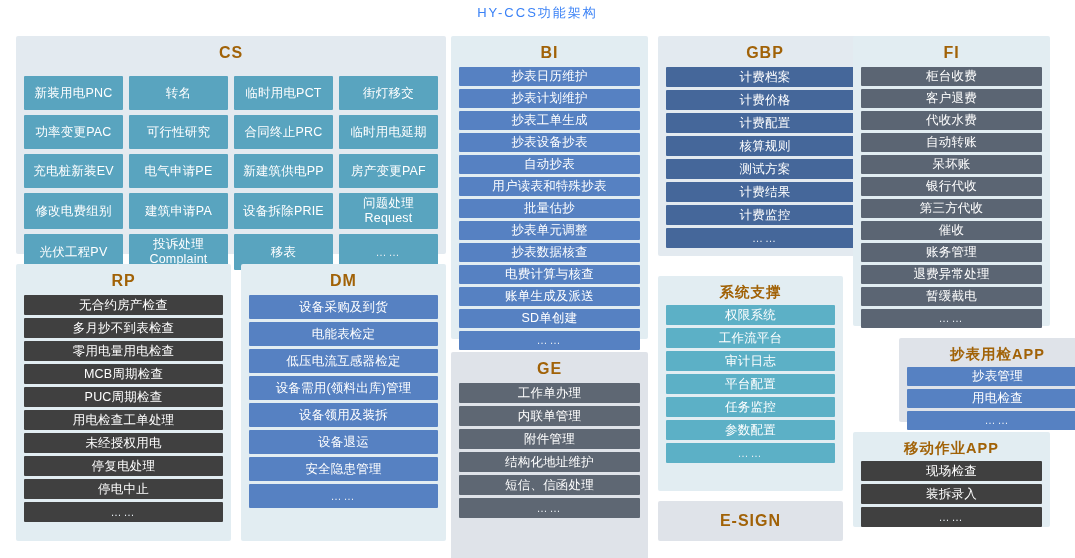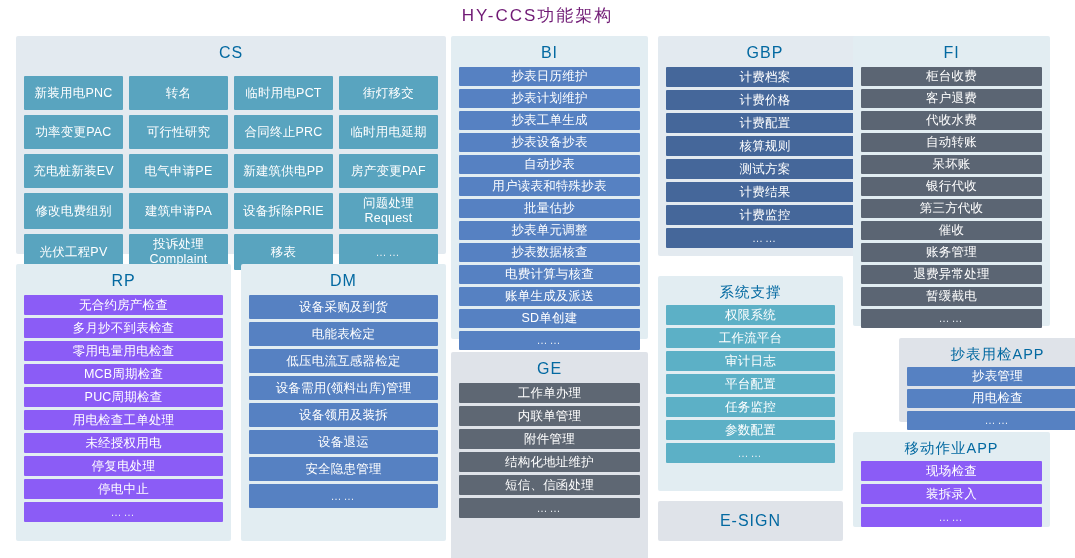--- a/index.html
+++ b/index.html
@@ -14,40 +14,40 @@
     position: relative;
     overflow: hidden;
   }
 
   #page-title {
     position: absolute;
     top: 4px;
     left: 0;
     width: 1075px;
     text-align: center;
-    font-size: 17px;
+    font-size: 13px;
     letter-spacing: 2px;
-    color: #701a75;
+    color: #3b82f6;
     font-weight: 400;
   }
 
   .panel {
     position: absolute;
     border-radius: 2px;
     box-sizing: border-box;
     padding: 6px 8px 8px 8px;
   }
   .panel-title {
     text-align: center;
     font-size: 16px;
-    color: #0369a1;
+    color: #a16207;
     letter-spacing: 1px;
     line-height: 22px;
     padding-bottom: 3px;
-    font-weight: 400;
+    font-weight: 700;
   }
   .panel-title.small {
     font-size: 14.5px;
     line-height: 20px;
   }
 
   
   .bg-lightblue { background: #e3eaf0; }
   .bg-paleblue  { background: #e2edf2; }
   .bg-gray      { background: #dfe3e9; }
@@ -79,21 +79,21 @@
     letter-spacing: 0.2px;
   }
   .item.h2 { min-height: 34px; }
   .item.h1 { height: 19px; }
   .item.h1b { height: 20px; }
 
   
   .c-teal   { background: #59a4bf; }
   .c-blue   { background: #5681c2; }
   .c-dblue  { background: #45679a; }
-  .c-steel  { background: #8b5cf6; }
+  .c-steel  { background: #404040; }
   .c-slate  { background: #5b6573; }
   .c-gray   { background: #5e6773; }
   .c-teal2  { background: #5cb0c6; }
 
   .dots { letter-spacing: 2px; font-size: 11px; color: #e9eef3; }
 
   
   #panel-cs   { left: 16px;  top: 36px;  width: 430px; height: 218px; }
   #panel-rp   { left: 16px;  top: 264px; width: 215px; height: 277px; }
   #panel-dm   { left: 241px; top: 264px; width: 205px; height: 277px; }

